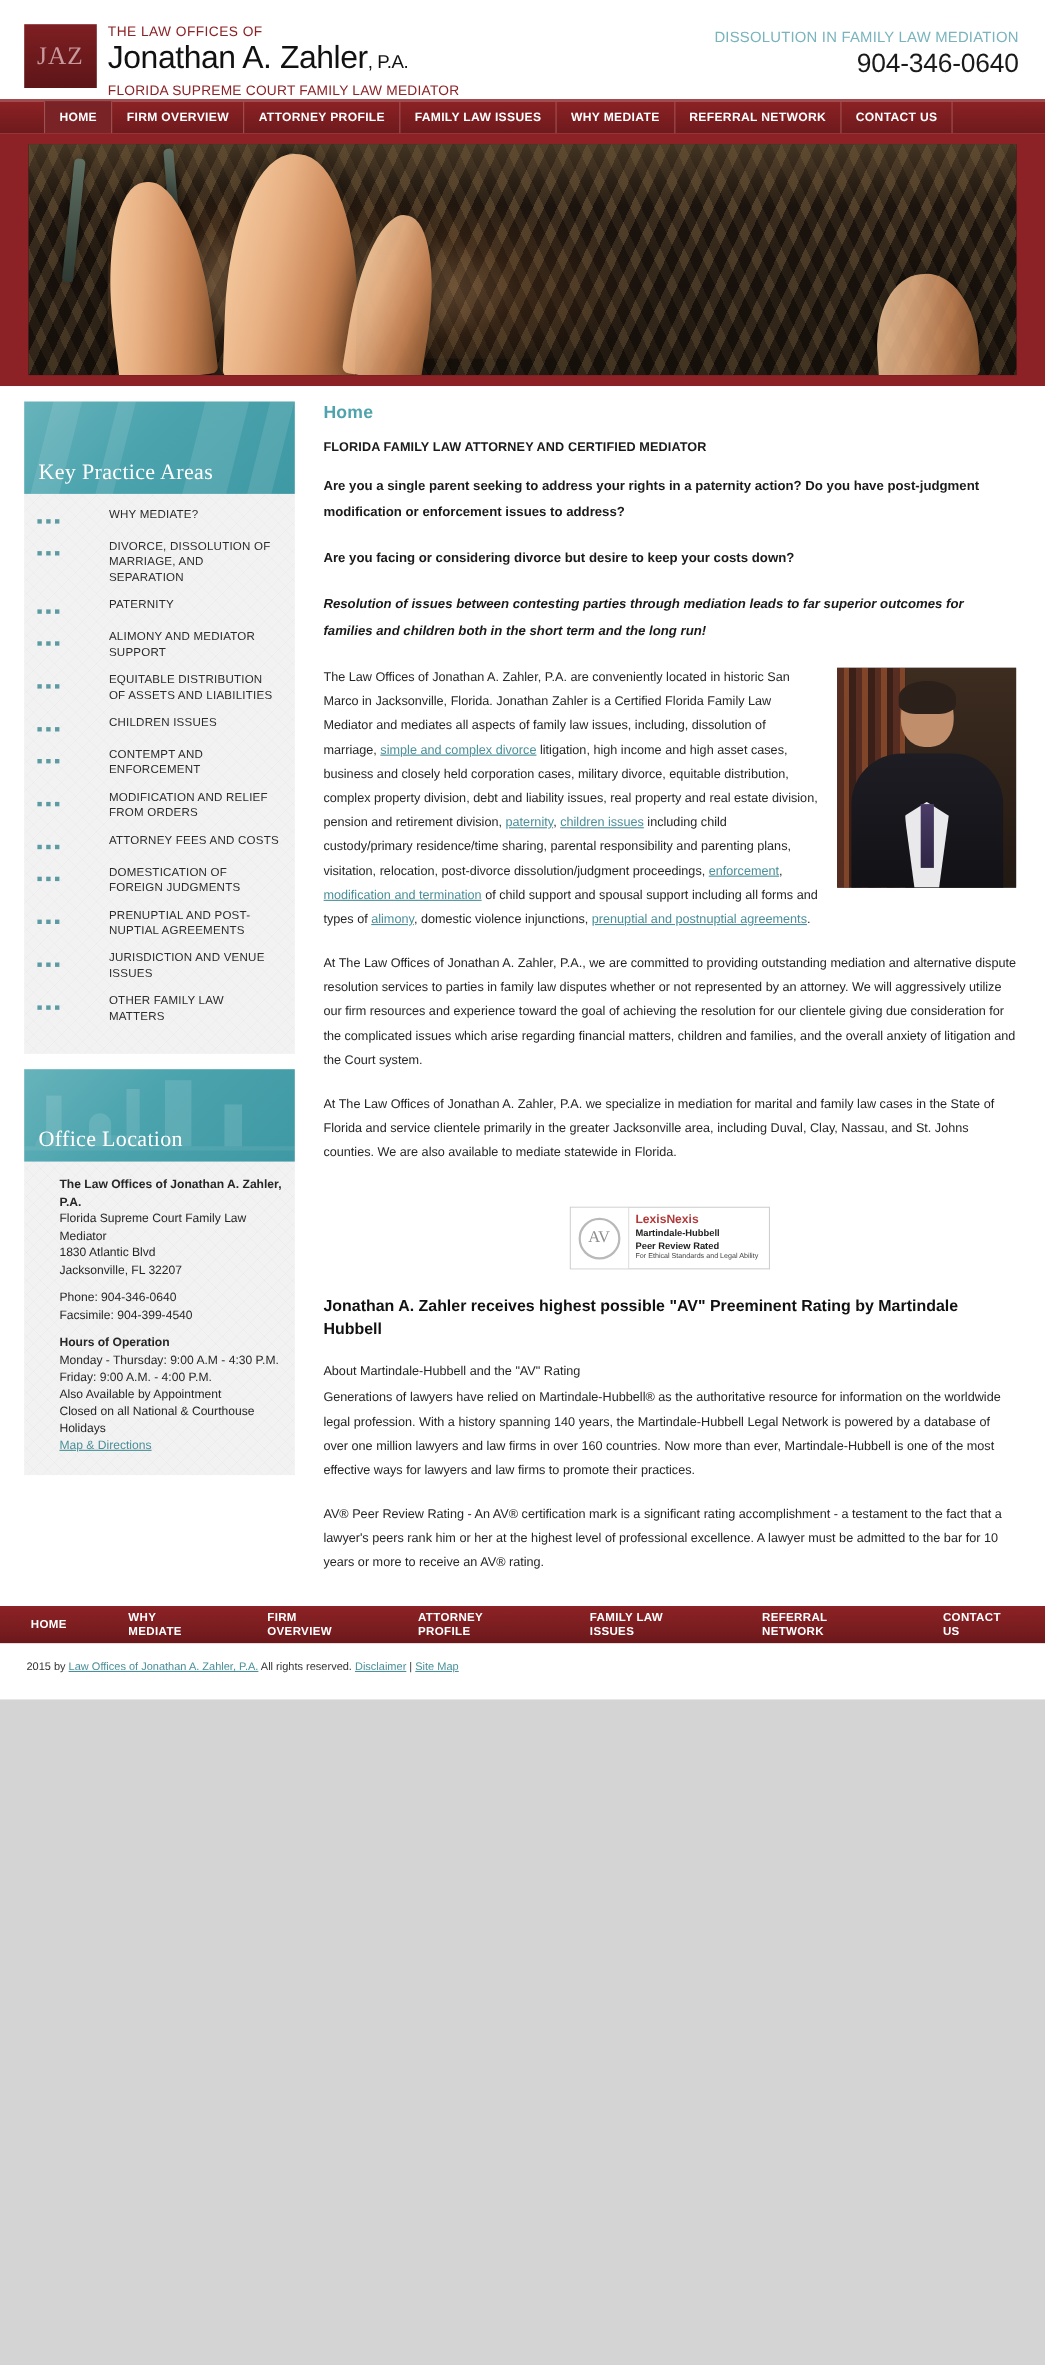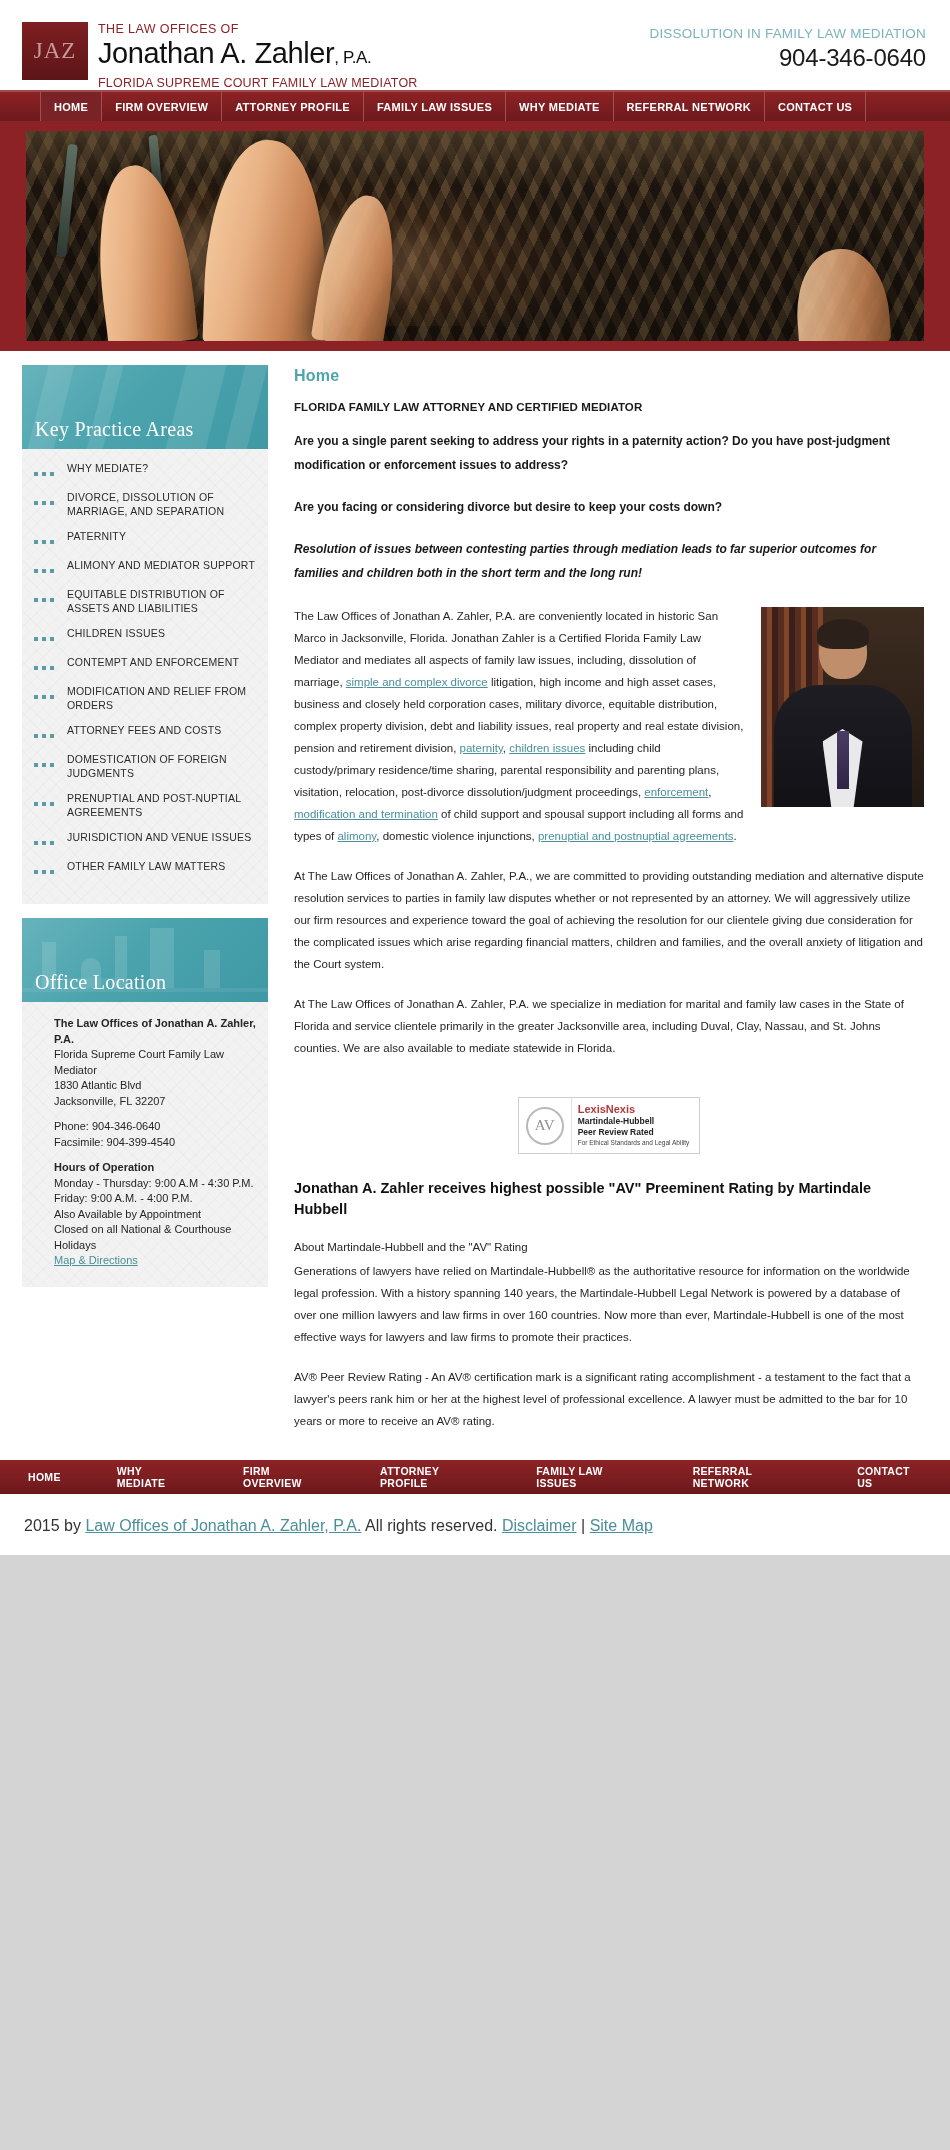--- a/index.html
+++ b/index.html
@@ -113,21 +113,21 @@
       repeating-linear-gradient(45deg, rgba(0,0,0,.018) 0 1px, rgba(0,0,0,0) 1px 9px),
       repeating-linear-gradient(-45deg, rgba(0,0,0,.018) 0 1px, rgba(0,0,0,0) 1px 9px),
       #f2f2f2;
     padding:12px 12px 16px 12px;
   }
   ul.practice { list-style:none; }
   ul.practice li { display:flex; margin-bottom:11px; line-height:14px; }
   ul.practice li .dots { flex:0 0 auto; margin-right:9px; padding-top:4px; white-space:nowrap; }
   ul.practice li .dots i { display:inline-block; width:4px; height:4px; background:#5d9ba3; margin-right:4px; }
   ul.practice li a {
-    color:#2b2b2b; font-size:10.5px; text-decoration:none; letter-spacing:.2px;
+    color:#2b2b2b; font-size:10.5px; text-decoration:none; letter-spacing:.2px;margin-left:32px;
   }
   .office-body { padding:14px 12px 18px 32px; font-size:11px; line-height:15.5px; color:#262626; }
   .office-body .b { font-weight:bold; }
   .office-body .gap { height:10px; }
   .office-body a { color:#4a8f99; }
 
   
   .main h1 {
     color:#4fa3ad; font-size:16px; font-weight:bold; letter-spacing:.2px;
     margin-bottom:16px;
@@ -201,21 +201,21 @@
 
   
   .footnav {
     background:linear-gradient(180deg,#8c2225 0%,#7a1d20 60%,#6b181b 100%);
     height:34px; display:flex; align-items:center; justify-content:center; gap:0;
   }
   .footnav a {
     color:#fff; font-size:10.5px; font-weight:bold; letter-spacing:.3px;
     text-decoration:none; padding:0 28px;
   }
-  .copy { background:#ffffff; padding:24px 24px 22px 24px; font-size:16px; line-height:15px; color:#333; }
+  .copy { background:#ffffff; padding:14px 24px 22px 24px; font-size:10px; line-height:15px; color:#333; }
   .copy a { color:#4a8f99; }
 </style>
 </head>
 <body>
 
 <div class="page">
 
   <div class="header">
     <div class="logo-block">
       <div class="logo-mark">JAZ</div>

